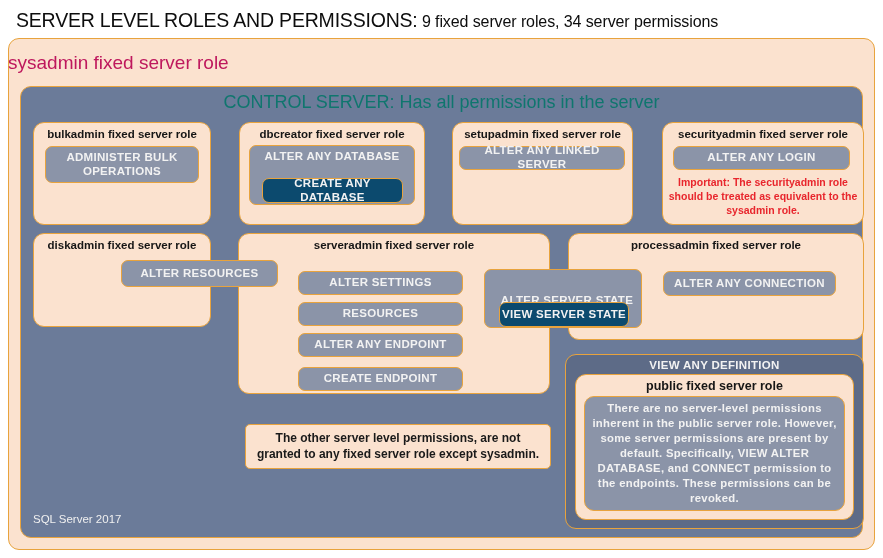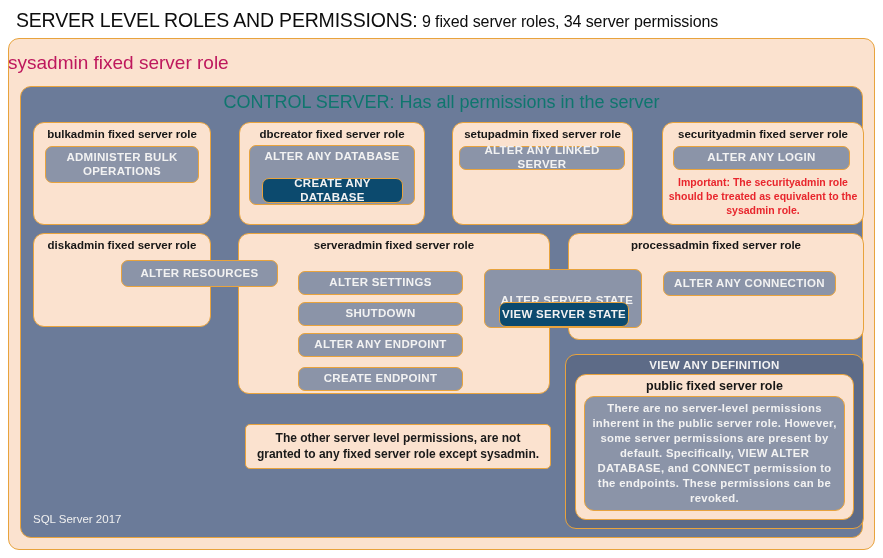--- a/index.html
+++ b/index.html
@@ -214,21 +214,21 @@
   <div class="peach" id="role-diskadmin"></div>
   <div class="rolelabel" style="left:33px; top:239px; width:178px;">diskadmin fixed server role</div>
 
   <div class="peach" id="role-serveradmin"></div>
   <div class="rolelabel" style="left:238px; top:239px; width:312px;">serveradmin fixed server role</div>
 
   <div class="peach" id="role-processadmin"></div>
   <div class="rolelabel" style="left:568px; top:239px; width:296px;">processadmin fixed server role</div>
 
   <div class="perm" style="left:298px; top:271px; width:165px; height:24px;text-align:center;">ALTER SETTINGS</div>
-  <div class="perm" style="left:298px; top:302px; width:165px; height:24px;">SHUTDOWN</div>
+  <div class="perm" style="left:298px; top:302px; width:165px; height:24px;">RESOURCES</div>
   <div class="perm" style="left:298px; top:333px; width:165px; height:24px;">ALTER ANY ENDPOINT</div>
   <div class="perm" style="left:298px; top:367px; width:165px; height:24px;">CREATE  ENDPOINT</div>
 
   <div class="perm" style="left:121px; top:260px; width:157px; height:27px;">ALTER RESOURCES</div>
 
   <div class="perm" style="left:484px; top:269px; width:158px; height:59px;">
     <span style="position:absolute; top:4px; left:8px; right:0;margin-top:20px;">ALTER SERVER  STATE</span>
   </div>
   <div class="perm perm-dark" style="left:499px; top:302px; width:130px; height:25px;">VIEW SERVER  STATE</div>
 

